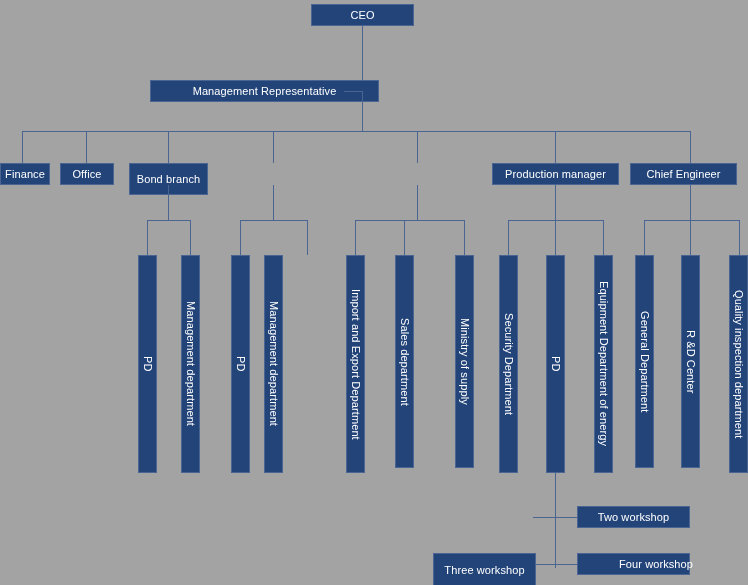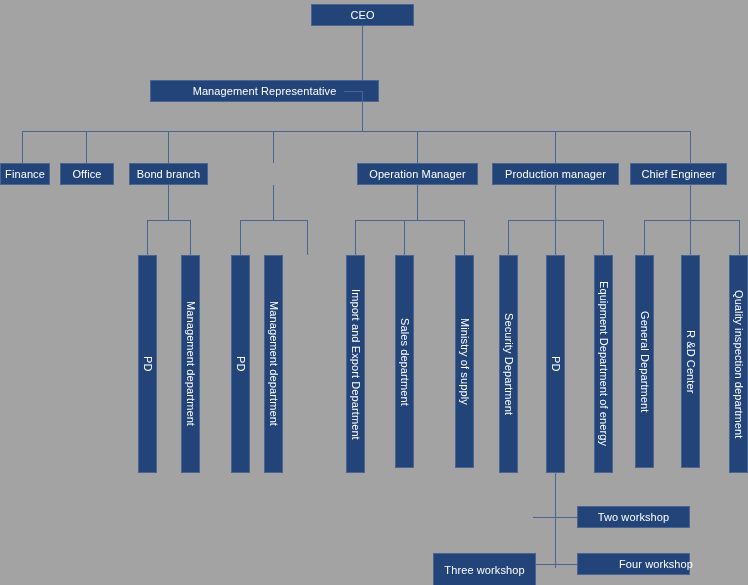--- a/index.html
+++ b/index.html
@@ -68,24 +68,23 @@
   <div class="line vert" style="left:22px; top:131px; width:1px; height:32px;"></div>
   <div class="line vert" style="left:86px; top:131px; width:1px; height:32px;"></div>
   <div class="line vert" style="left:168px; top:131px; width:1px; height:32px;"></div>
   <div class="line vert" style="left:273px; top:131px; width:1px; height:32px;"></div>
   <div class="line vert" style="left:417px; top:131px; width:1px; height:32px;"></div>
   <div class="line vert" style="left:555px; top:131px; width:1px; height:32px;"></div>
   <div class="line vert" style="left:690px; top:131px; width:1px; height:32px;"></div>
 
   <div class="box h" style="left:0px; top:163px; width:50px; height:22px;">Finance</div>
   <div class="box h" style="left:60px; top:163px; width:54px; height:22px;">Office</div>
-  <div class="box h" style="left:129px; top:163px; width:79px; height:22px;">Bond branch</div>
-  <div class="box h" style="left:357px; top:163px; width:121px; height:22px;">Operation Manager</div>
+  <div class="box h" style="left:129px; top:163px; width:79px; height:32px;">Bond branch</div>
   <div class="box h" style="left:492px; top:163px; width:127px; height:22px;">Production manager</div>
-  <div class="box h" style="left:630px; top:163px; width:97px; height:22px;">Chief  Engineer</div>
+  <div class="box h" style="left:630px; top:163px; width:107px; height:22px;">Chief  Engineer</div>
 
   <div class="line vert" style="left:168px; top:185px; width:1px; height:35px;"></div>
   <div class="line horz" style="left:147px; top:220px; width:44px; height:1px;"></div>
   <div class="line vert" style="left:147px; top:220px; width:1px; height:35px;"></div>
   <div class="line vert" style="left:190px; top:220px; width:1px; height:35px;"></div>
 
   <div class="box v" style="left:138px; top:255px; width:19px; height:218px;">PD</div>
   <div class="box v" style="left:181px; top:255px; width:19px; height:218px;">Management department</div>
 
   <div class="line vert" style="left:273px; top:185px; width:1px; height:35px;"></div>

